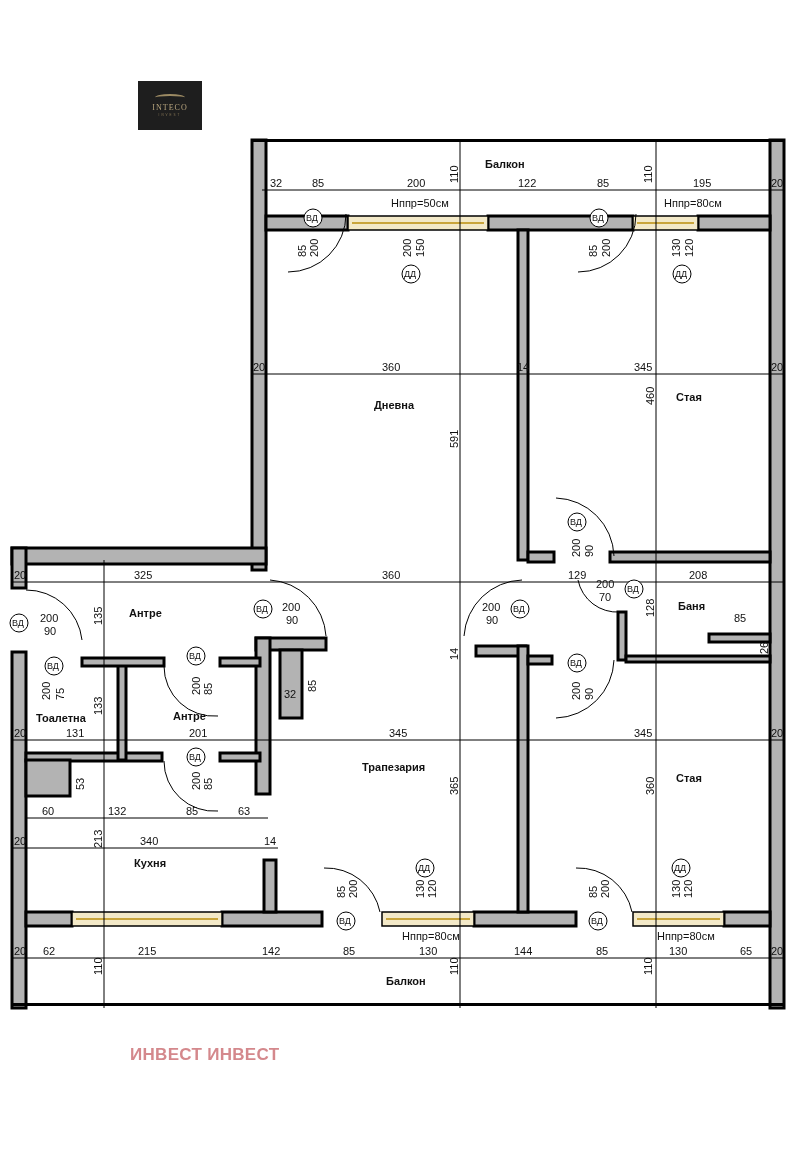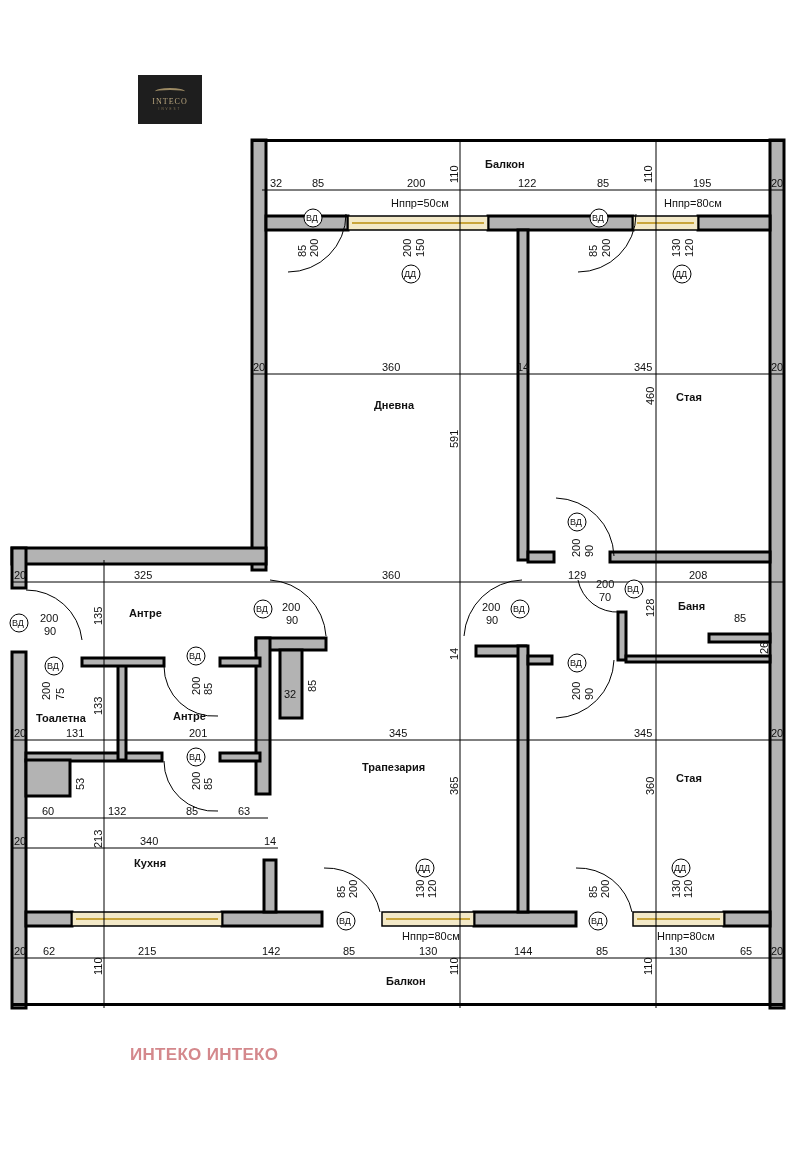--- a/index.html
+++ b/index.html
@@ -1,17 +1,17 @@
 <!DOCTYPE html>
 <html><head>
 <meta charset="utf-8">
 <style>
   html,body{margin:0;padding:0;background:#ffffff;}
   body{width:800px;height:1154px;position:relative;overflow:hidden;font-family:"Liberation Sans",sans-serif;}
-  #logo{position:absolute;left:138px;top:75px;width:64px;height:49px;background:#1e1e1e;display:flex;flex-direction:column;align-items:center;justify-content:center;}
+  #logo{position:absolute;left:138px;top:81px;width:64px;height:49px;background:#1e1e1e;display:flex;flex-direction:column;align-items:center;justify-content:center;}
   #logo .crown{width:30px;height:5px;border-top:2px solid #9c8a63;border-radius:50% 50% 0 0;margin-bottom:2px;}
   #logo .brand{color:#b8a57e;font-family:"Liberation Serif",serif;font-size:8px;letter-spacing:1px;}
   #logo .sub{color:#8a7a58;font-size:3px;letter-spacing:2px;margin-top:1px;}
   #plan{position:absolute;left:0;top:0;}
   #footer-brand{position:absolute;left:130px;top:1045px;font-size:17px;font-weight:bold;color:#d4888c;letter-spacing:0.3px;}
   svg text{font-family:"Liberation Sans",sans-serif;}
   .dim{font-size:11px;fill:#111;}
   .lbl{font-size:11px;font-weight:bold;fill:#111;}
   .wall{fill:#b3b3b3;stroke:#000;stroke-width:3;}
   .win{fill:#f3e9c8;stroke:#000;stroke-width:1.5;}
@@ -302,13 +302,13 @@
         <circle class="tag" cx="346" cy="921" r="9"></circle>
         <text class="tagt" x="339" y="924">ВД</text>
       </g>
     <g>
         <circle class="tag" cx="598" cy="921" r="9"></circle>
         <text class="tagt" x="591" y="924">ВД</text>
       </g>
   </g>
 </svg>
 
-<div id="footer-brand">ИНТЕКО ИНТЕКО</div>
+<div id="footer-brand">ИНВЕСТ ИНВЕСТ</div>
 
 </body></html>

